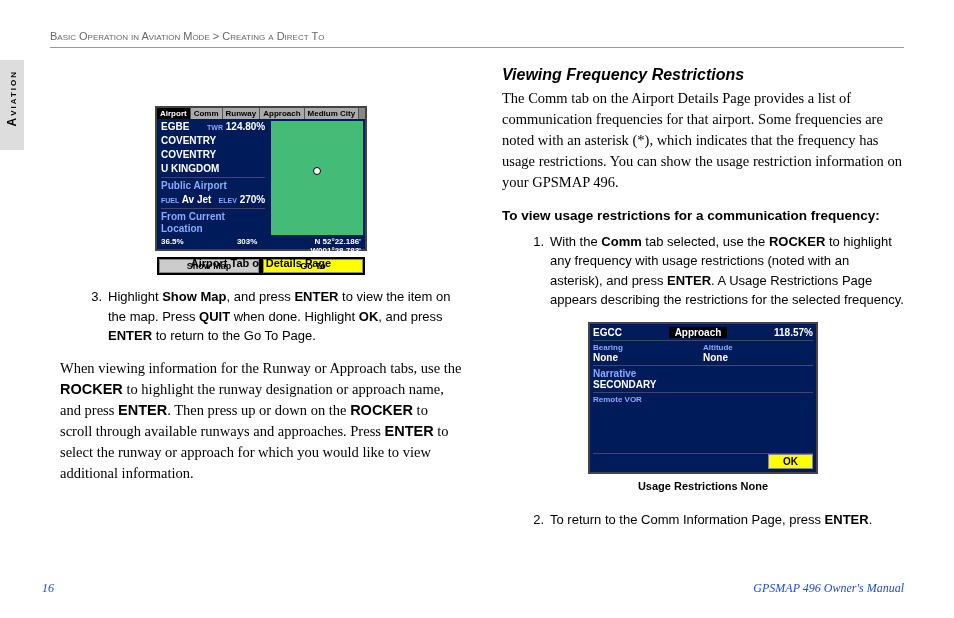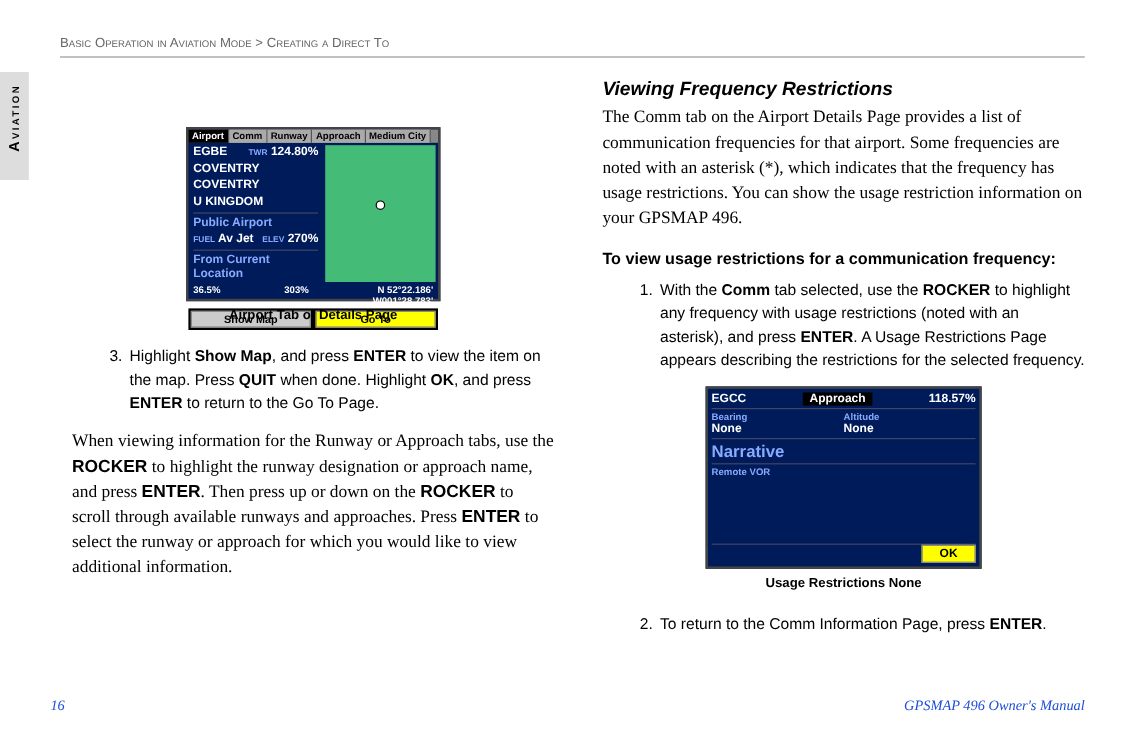--- a/index.html
+++ b/index.html
@@ -183,21 +183,22 @@
         <div>
             <div class="sm" style="font-size:8px;color:#8af">Bearing</div>
             <div>None</div>
           </div>
         <div>
             <div class="sm" style="font-size:8px;color:#8af">Altitude</div>
             <div>None</div>
           </div>
       </div>
       <div class="sc2-block">
-        <div class="sm" style="font-size:14px;color:#8af">Narrative</div>
+        <div class="sm" style="font-size:10px;color:#8af">Narrative</div>
+        <div>SECONDARY</div>
       </div>
       <div class="sc2-block" style="flex:1;">
         <div class="sm" style="font-size:8px;color:#8af">Remote VOR</div>
       </div>
       <div class="sc2-btnrow">
           <div class="sc2-btn">OK</div>
         </div>
     </div>
     <div class="caption">Usage Restrictions None</div>
 

